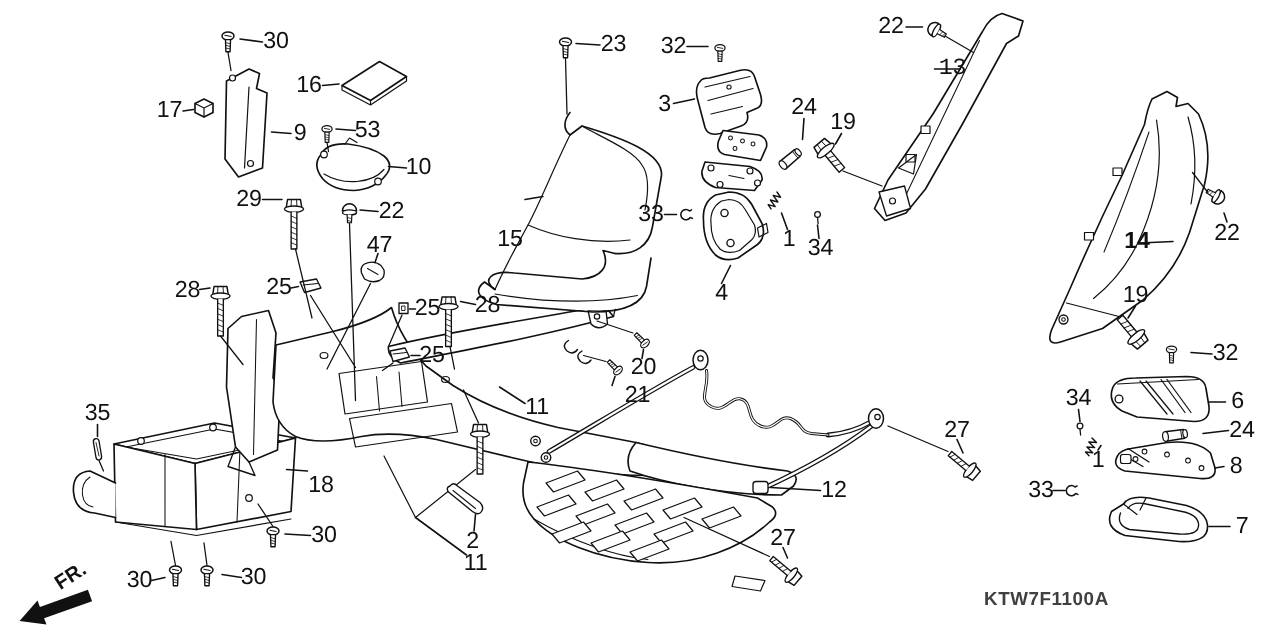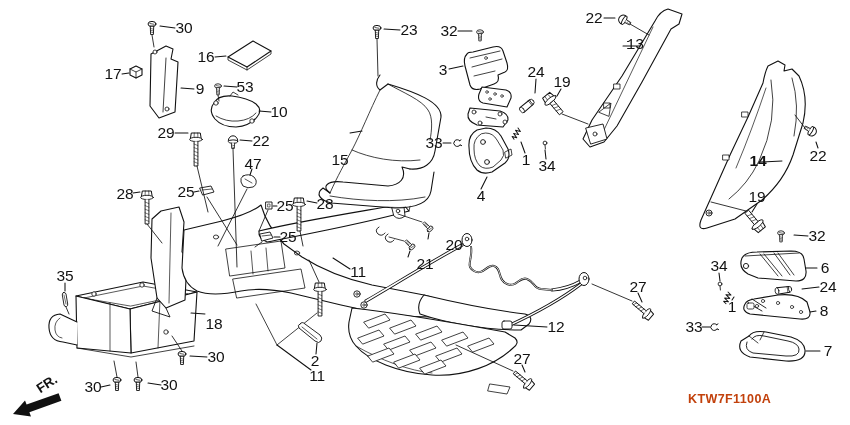--- a/index.html
+++ b/index.html
@@ -3,22 +3,22 @@
 <meta charset="utf-8">
 <title>KTW7F1100A</title>
 <style>
   html,body{margin:0;padding:0;background:#fff;}
   .stage{position:relative;width:850px;height:425px;background:#ffffff;overflow:hidden;
          font-family:"Liberation Sans", sans-serif;}
   .stage svg{position:absolute;left:0;top:0;}
   .labels{position:absolute;left:0;top:0;width:850px;height:425px;}
   .callout{position:absolute;transform:translate(-50%,-50%);font-size:15.5px;color:#111;
            white-space:nowrap;letter-spacing:-0.2px;line-height:1;}
-  .code{position:absolute;left:688px;top:393px;font-size:12.5px;font-weight:bold;
-        color:#c2410c;letter-spacing:0.4px;line-height:1;}
+  .code{position:absolute;left:656px;top:393px;font-size:12.5px;font-weight:bold;
+        color:#404040;letter-spacing:0.4px;line-height:1;}
   .fr{position:absolute;left:47px;top:384px;font-size:13.5px;font-weight:bold;color:#111;
       transform:translate(-50%,-50%) rotate(-33deg);line-height:1;}
   #callout-leaders line{stroke:#111;stroke-width:1.05;}
 </style>
 </head>
 <body>
 
 <div class="stage">
 
 <svg width="850" height="425" viewBox="0 0 850 425">
@@ -395,21 +395,21 @@
       <div class="callout" style="left: 825px; top: 268px;">6</div>
       <div class="callout" style="left: 719px; top: 266px;">34</div>
       <div class="callout" style="left: 828px; top: 287px;">24</div>
       <div class="callout" style="left: 732px; top: 307px;">1</div>
       <div class="callout" style="left: 824px; top: 311px;">8</div>
       <div class="callout" style="left: 694px; top: 327px;">33</div>
       <div class="callout" style="left: 828px; top: 351px;">7</div>
       <div class="callout" style="left: 638px; top: 287px;">27</div>
       <div class="callout" style="left: 522px; top: 359px;">27</div>
       <div class="callout" style="left: 556px; top: 327px;">12</div>
-      <div class="callout" style="left: 429px; top: 245px; margin-left: 25px;">20</div>
+      <div class="callout" style="left: 429px; top: 245px;">20</div>
       <div class="callout" style="left: 425px; top: 264px;">21</div>
       <div class="callout" style="left: 358px; top: 272px;">11</div>
       <div class="callout" style="left: 315px; top: 361px;">2</div>
       <div class="callout" style="left: 317px; top: 376px;">11</div>
       <div class="callout" style="left: 214px; top: 324px;">18</div>
       <div class="callout" style="left: 65px; top: 276px;">35</div>
       <div class="callout" style="left: 216px; top: 357px;">30</div>
       <div class="callout" style="left: 93px; top: 387px;">30</div>
       <div class="callout" style="left: 169px; top: 385px;">30</div>
     </div>

